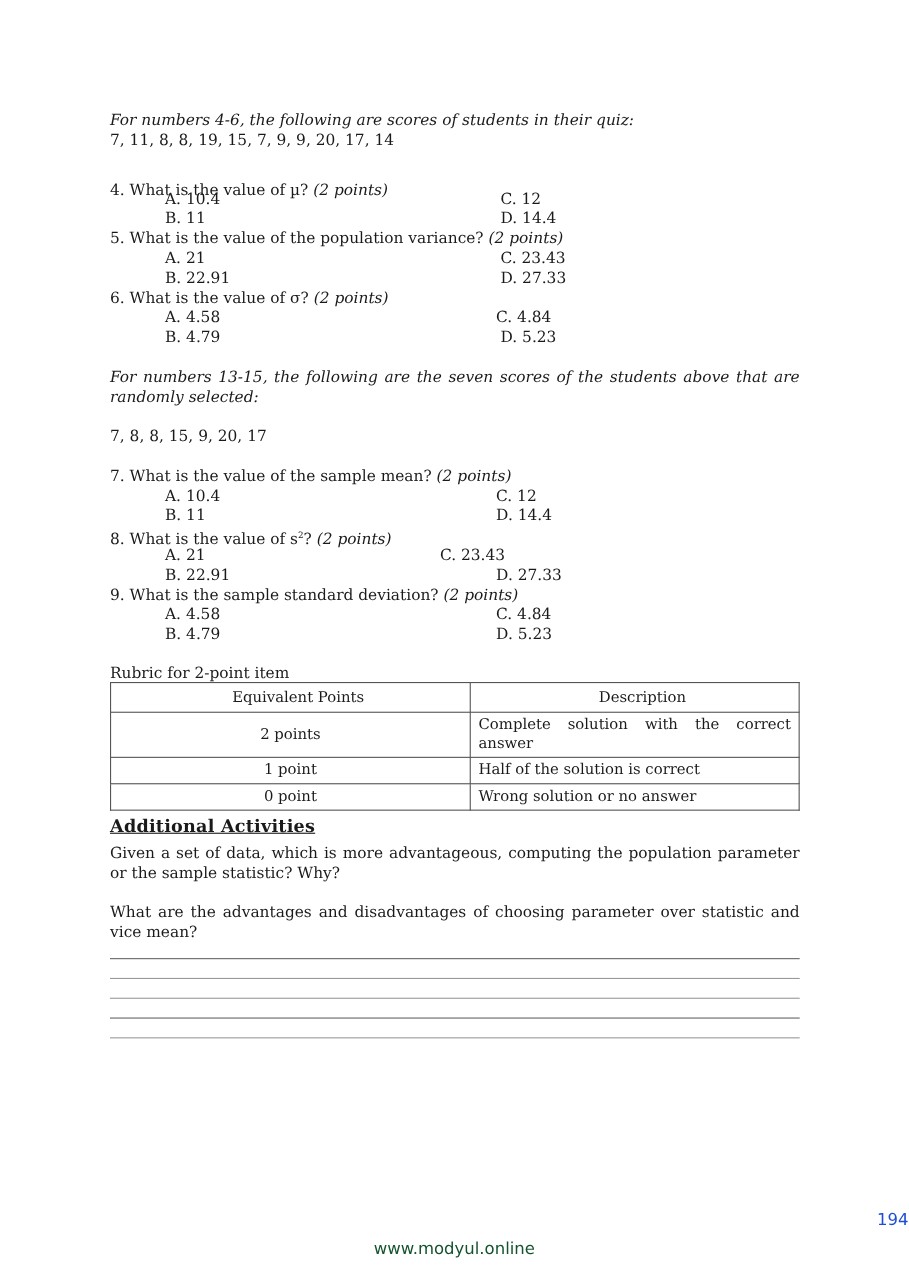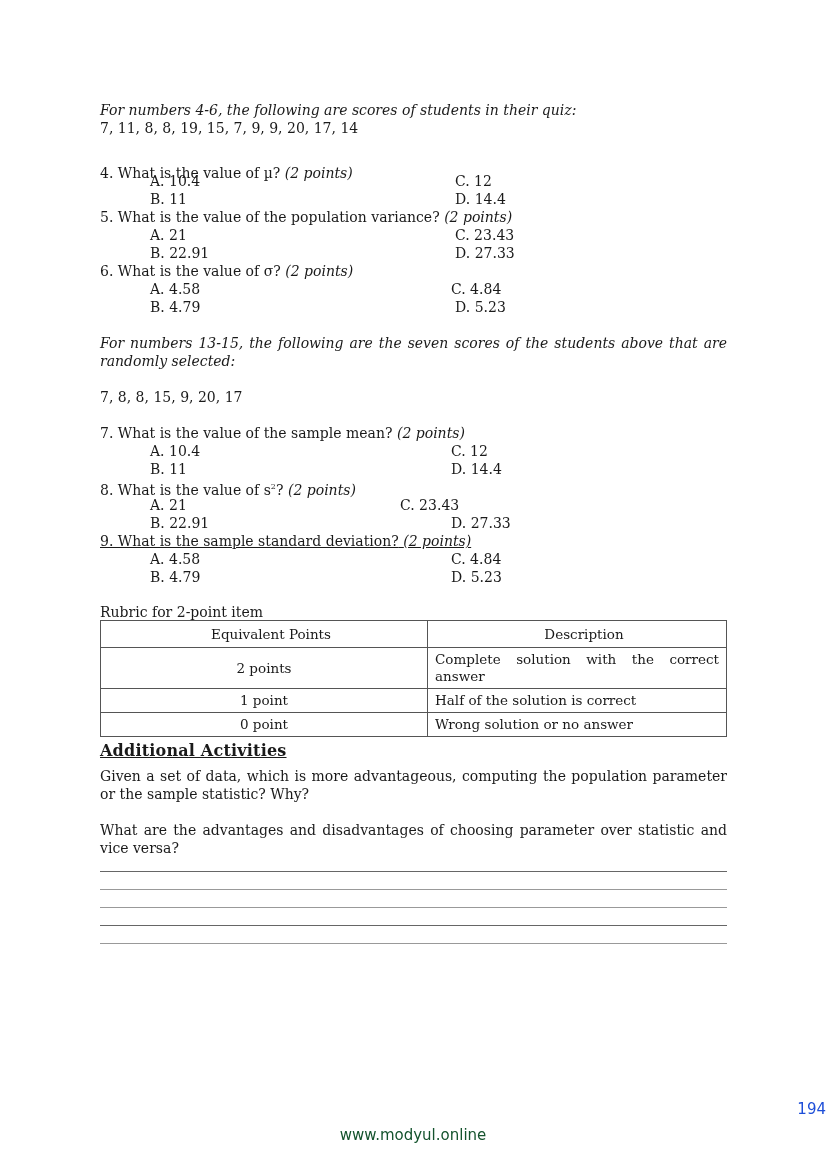--- a/index.html
+++ b/index.html
@@ -55,21 +55,21 @@
 <div class="t" style="left:451px;top:442px;">C. 12</div>
 <div class="t c1" style="top:460px;">B. 11</div>
 <div class="t" style="left:451px;top:460px;">D. 14.4</div>
 
 <div class="t" style="left:100px;top:478px;"><span>8. What is the value of s</span><sup style="font-size:8px;">2</sup><span>?</span> <span class="it">(2 points)</span></div>
 <div class="t c1" style="top:496px;">A. 21</div>
 <div class="t" style="left:400px;top:496px;">C. 23.43</div>
 <div class="t c1" style="top:514px;">B. 22.91</div>
 <div class="t" style="left:451px;top:514px;">D. 27.33</div>
 
-<div class="t" style="left:100px;top:532px;text-decoration:underline;"><span>9. What is the sample standard deviation?</span> <span class="it">(2 points)</span></div>
+<div class="t" style="left:100px;top:532px;"><span>9. What is the sample standard deviation?</span> <span class="it">(2 points)</span></div>
 <div class="t c1" style="top:550px;">A. 4.58</div>
 <div class="t" style="left:451px;top:550px;">C. 4.84</div>
 <div class="t c1" style="top:568px;">B. 4.79</div>
 <div class="t" style="left:451px;top:568px;">D. 5.23</div>
 
 <div class="t" style="left:100px;top:603px;">Rubric for 2-point item</div>
 <table>
   <tbody>
       <tr>
     <th style="width:298px;">Equivalent Points</th>
@@ -85,21 +85,21 @@
   </tr>
   <tr>
     <td>0 point</td>
     <td class="desc">Wrong solution or no answer</td>
   </tr>
 </tbody>
   </table>
 
 <h2>Additional Activities</h2>
 <div class="just" style="top:767px;">Given a set of data, which is more advantageous, computing the population parameter or the sample statistic? Why?</div>
-<div class="just" style="top:821px;">What are the advantages and disadvantages of choosing parameter over statistic and vice versa?</div>
+<div class="just" style="top:821px;">What are the advantages and disadvantages of choosing parameter over statistic and vice mean?</div>
 
 <div class="ans-line" style="top:871px;border-top-color:#666;"></div>
 <div class="ans-line" style="top:889px;"></div>
 <div class="ans-line" style="top:907px;"></div>
 <div class="ans-line" style="top:925px;border-top-color:#666;"></div>
 <div class="ans-line" style="top:943px;"></div>
 
 <div class="pnum">194</div>
 <div class="wm">www.modyul.online</div>
 

